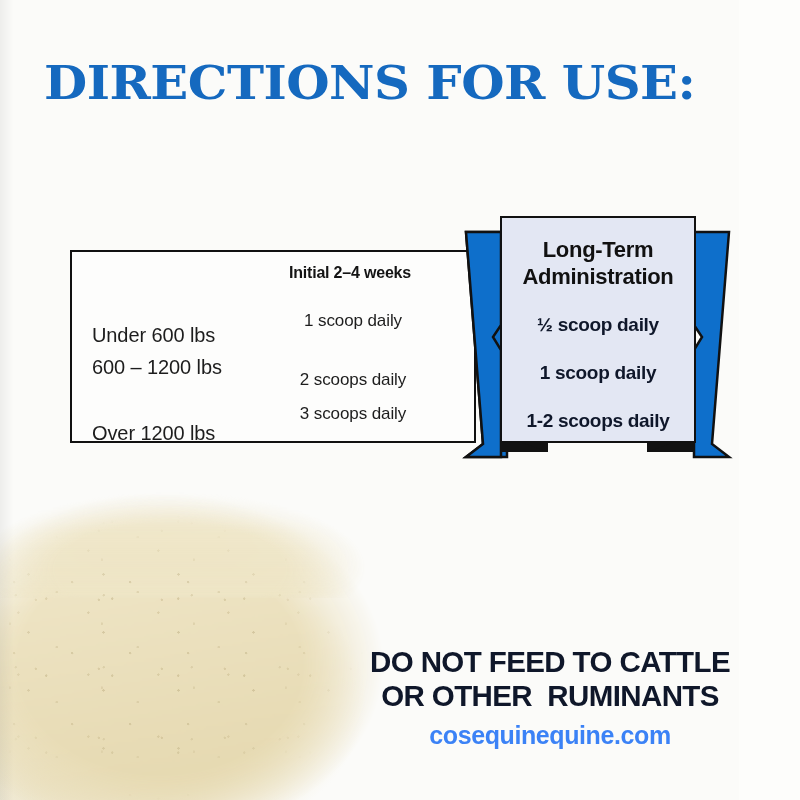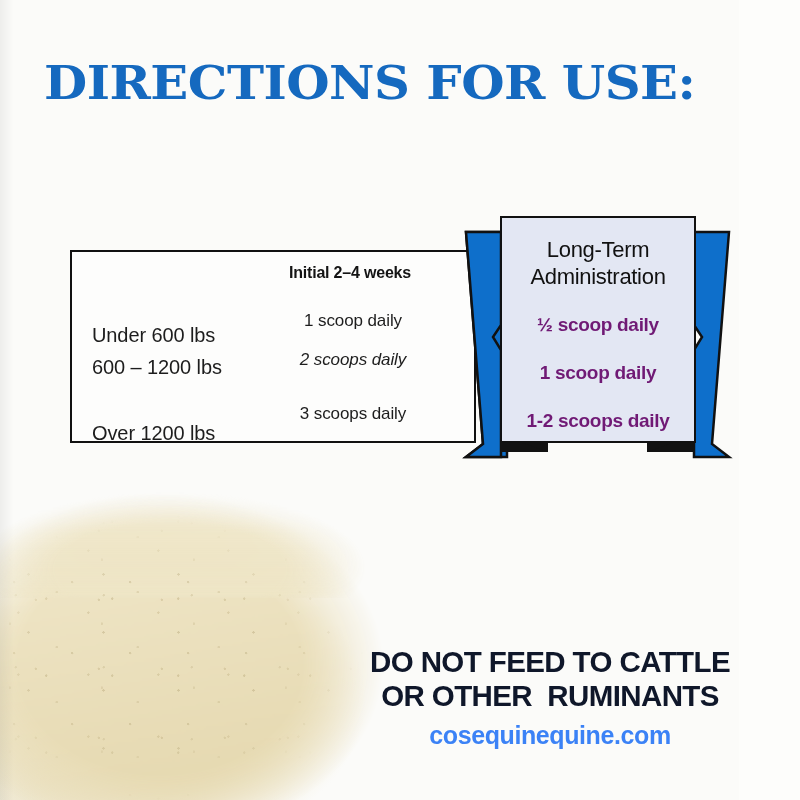--- a/index.html
+++ b/index.html
@@ -93,44 +93,44 @@
     font-size:20px;color:#1d1d1d;font-weight:400;
     letter-spacing:-0.1px;
   }
   .tbl-dose{
     position:absolute;left:258px;width:190px;
     text-align:center;
     font-size:17px;color:#1d1d1d;font-weight:400;
     letter-spacing:-0.1px;
   }
   .r1{top:309px;margin-top:15px;} .r2{top:356px;} .r3{top:422px;}
-  .r1d{top:311px;} .r2d{top:350px;font-style:italic;} .r3d{top:404px;}
+  .r1d{top:311px;} .r2d{top:370px;} .r3d{top:404px;}
 
   
   .ribbon{
     position:absolute;left:455px;top:205px;width:285px;height:265px;
   }
   .ribbon svg{display:block;}
 
   .ribbon-card{
     position:absolute;left:500px;top:216px;width:196px;height:227px;
     background:#e3e7f3;
     border:2.5px solid #111;
     box-sizing:border-box;
   }
   .rc-title{
     position:absolute;left:0;right:0;top:18px;
     text-align:center;
-    font-size:22px;font-weight:400;color:#111;
+    font-size:22px;font-weight:700;color:#111;
     line-height:27px;letter-spacing:-0.3px;
   }
   .rc-dose{
     position:absolute;left:0;right:0;
     text-align:center;
-    font-size:19px;font-weight:700;color:#701a75;
+    font-size:19px;font-weight:700;color:#0f172a;
     letter-spacing:-0.3px;
     white-space:nowrap;
   }
   .d1{top:96px;} .d2{top:144px;} .d3{top:192px;}
 
   
   .footer{
     position:absolute;left:330px;top:645px;width:440px;text-align:center;
   }
   .warn-line{

